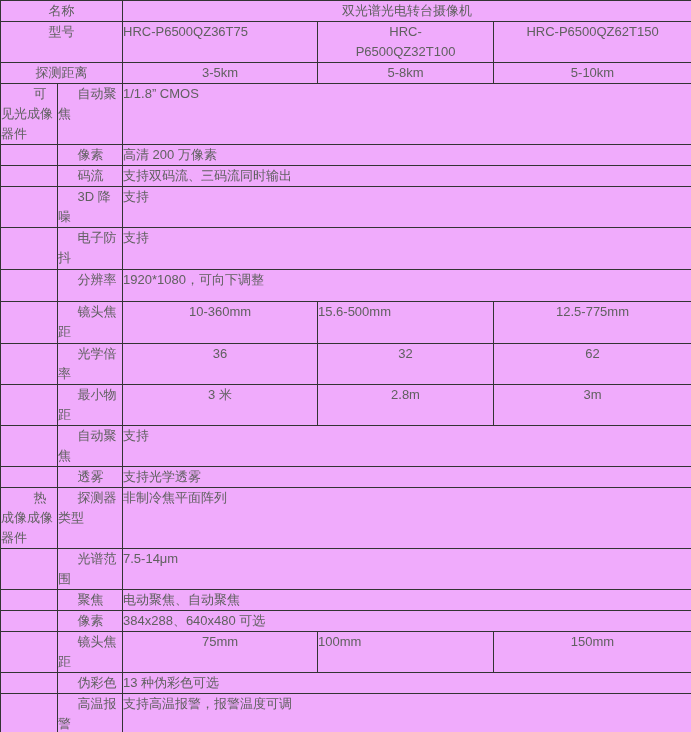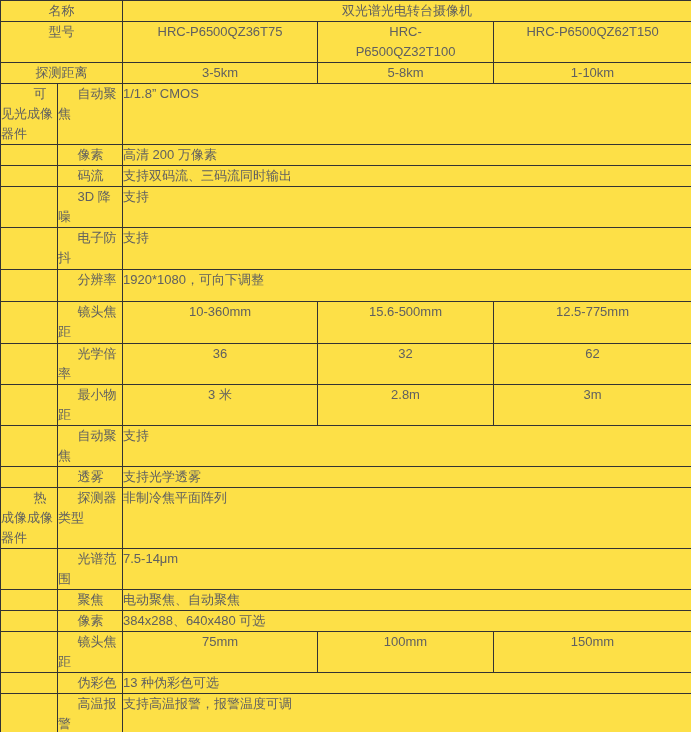--- a/index.html
+++ b/index.html
@@ -1,17 +1,17 @@
 <!DOCTYPE html>
 <html><head>
 <meta charset="utf-8">
 <style>
   html,body{margin:0;padding:0;background:#ffffff;}
   .page{
-    width:691px;height:732px;overflow:hidden;background:#fde047;
+    width:691px;height:732px;overflow:hidden;background:#f0abfc;
     font-family:"Liberation Sans",sans-serif;font-size:13px;color:#606060;
   }
   table.spec{
     border-collapse:collapse;table-layout:fixed;width:691px;
     line-height:20px;
   }
   table.spec td{
     border:1px solid #333333;vertical-align:top;padding:0;overflow:visible;
     word-break:break-all;
   }
@@ -25,21 +25,21 @@
   td.top-lbl{text-align:center;padding-left:50px;padding-top:1px;}
   
   td.sec{white-space:pre-line;text-align:left;text-indent:2.5em;padding:1px;}
   
   td.lbl2{text-align:left;text-indent:1.5em;padding:1px;}
   
   td.vm{padding-left:176px;text-align:left;padding-top:1px;}
   td.vm.center{text-align:center;margin-top:28px;}
   
   td.v{text-align:center;padding-top:1px;}
-  td.v.right{text-align:center;}
+  td.v.right{text-align:left;}
   span.wrapnarrow{display:inline-block;max-width:120px;word-break:normal;overflow-wrap:break-word;}
 </style>
 </head>
 <body>
 
 <div class="page">
   <table class="spec">
     <colgroup>
       <col class="c-sec">
         <col class="c-lbl">
@@ -58,21 +58,21 @@
       <td class="top-lbl" colspan="2">型号</td>
       <td class="v right">HRC-P6500QZ36T75</td>
       <td class="v"><span class="wrapnarrow">HRC-P6500QZ32T100</span></td>
       <td class="v">HRC-P6500QZ62T150</td>
     </tr>
 
     <tr style="height:21px">
       <td class="top-lbl" colspan="2">探测距离</td>
       <td class="v">3-5km</td>
       <td class="v">5-8km</td>
-      <td class="v">1-10km</td>
+      <td class="v">5-10km</td>
     </tr>
 
     <tr style="height:56px">
       <td class="sec">可
 见光成像
 器件</td>
       <td class="lbl2">自动聚焦</td>
       <td class="vm" colspan="3">1/1.8”  CMOS</td>
     </tr>
 

